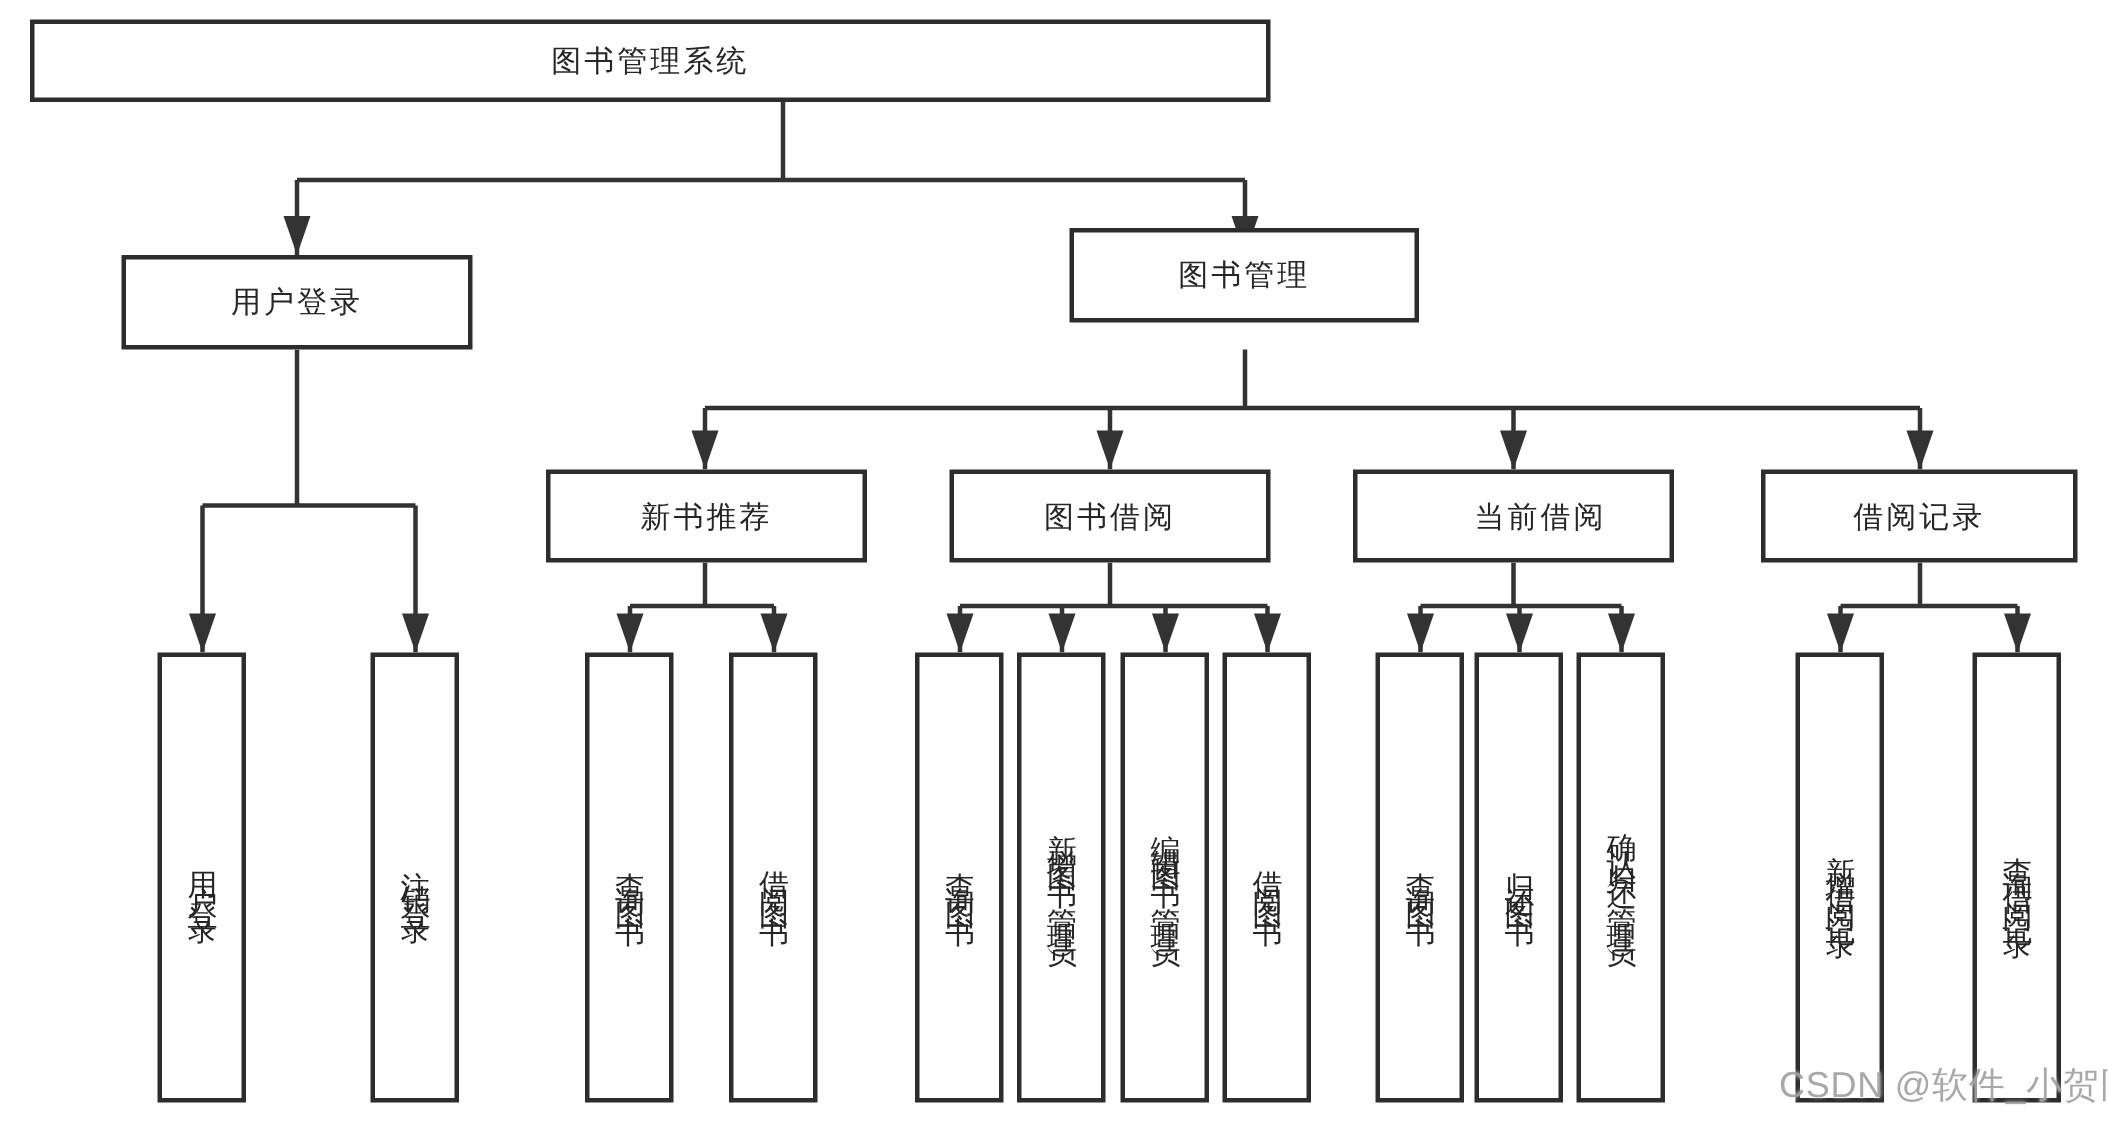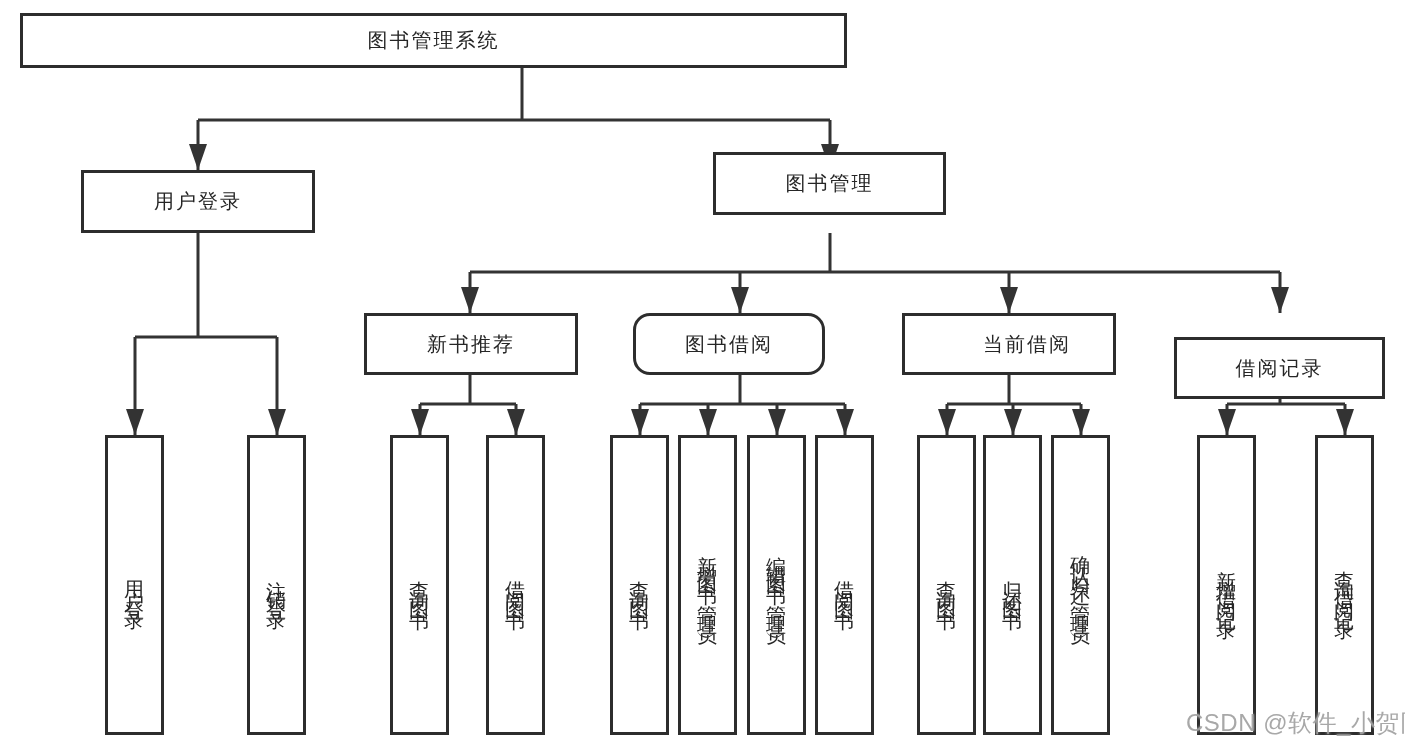--- a/index.html
+++ b/index.html
@@ -81,23 +81,23 @@
       <polygon points="1227,435 1218,409 1236,409" fill="#333333"></polygon>
       <polygon points="1345,435 1336,409 1354,409" fill="#333333"></polygon>
     </svg>
 
   <div class="node h-node" style="left:20px; top:13px; width:827px; height:55px;">图书管理系统</div>
 
   <div class="node h-node" style="left:81px; top:170px; width:234px; height:63px;">用户登录</div>
   <div class="node h-node" style="left:713px; top:152px; width:233px; height:63px;">图书管理</div>
 
   <div class="node h-node" style="left:364px; top:313px; width:214px; height:62px;">新书推荐</div>
-  <div class="node h-node" style="left:633px; top:313px; width:192px; height:62px;border-radius:17px;">图书借阅</div>
+  <div class="node h-node" style="left:633px; top:313px; width:214px; height:62px;">图书借阅</div>
   <div class="node h-node" style="left:902px; top:313px; width:214px; height:62px;padding-left:36px;">当前借阅</div>
-  <div class="node h-node" style="left:1174px; top:313px; width:211px; height:62px;margin-top:24px;">借阅记录</div>
+  <div class="node h-node" style="left:1174px; top:313px; width:211px; height:62px;">借阅记录</div>
 
   <div class="node v-node" style="left:105px; top:435px; width:59px; height:300px;">用户登录</div>
   <div class="node v-node" style="left:247px; top:435px; width:59px; height:300px;">注销登录</div>
 
   <div class="node v-node" style="left:390px; top:435px; width:59px; height:300px;">查询图书</div>
   <div class="node v-node" style="left:486px; top:435px; width:59px; height:300px;">借阅图书</div>
 
   <div class="node v-node" style="left:610px; top:435px; width:59px; height:300px;">查询图书</div>
   <div class="node v-node" style="left:678px; top:435px; width:59px; height:300px;">新增图书（管理员）</div>
   <div class="node v-node" style="left:747px; top:435px; width:59px; height:300px;">编辑图书（管理员）</div>

